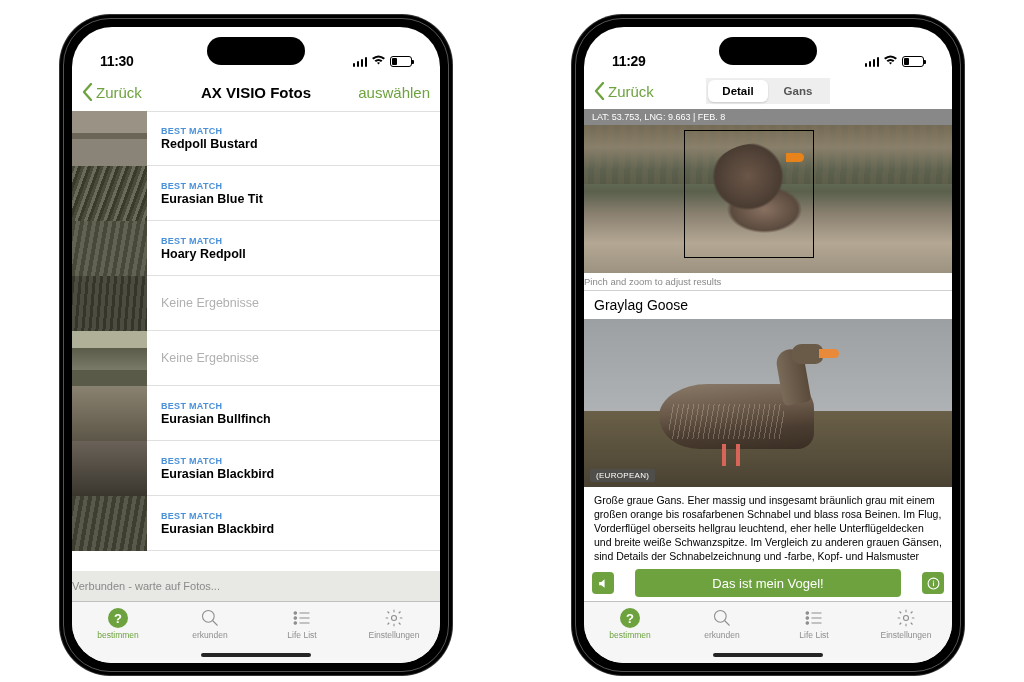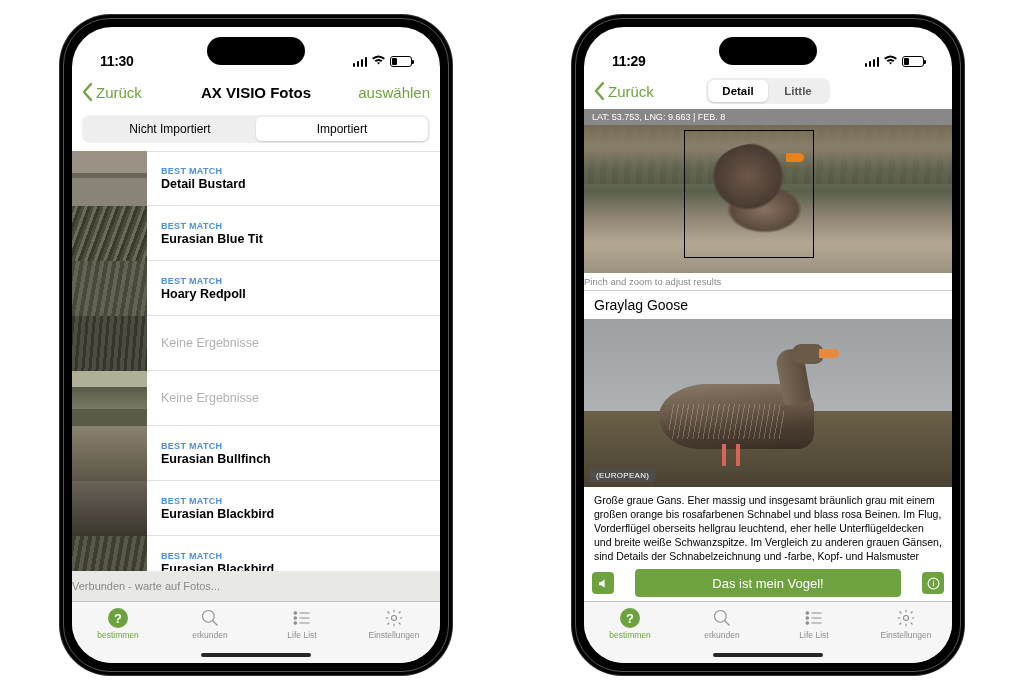--- a/index.html
+++ b/index.html
@@ -84,21 +84,21 @@
   position: relative;
 }
 .nav-back { display: flex; align-items: center; color: #6da23f; font-size: 15px; cursor: pointer; }
 .nav-back svg { width: 11px; height: 18px; margin-right: 3px; }
 .nav-title { font-weight: 600; font-size: 15px; position: absolute; left: 50%; transform: translateX(-50%); }
 .nav-action { color: #6da23f; font-size: 15px; }
 
 
 .segmented-wrap { padding: 4px 10px 8px; flex-shrink: 0; }
 .segmented {
-  display: flex; background: #eeeeef; border-radius: 8px; padding: 2px; height: 28px;
+  display: flex; background: #eeeeef; border-radius: 0; padding: 2px; height: 28px;
 }
 .segmented-item {
   flex: 1; display: flex; align-items: center; justify-content: center;
   font-size: 12px; border-radius: 6px; color: #000;
 }
 .segmented-item.active {
   background: #fff; box-shadow: 0 1px 2px rgba(0,0,0,0.15); font-weight: 500;
 }
 .segmented.small { width: 124px; margin: 0 auto; height: 26px; }
 .segmented.small .segmented-item { font-size: 11.5px; font-weight: 600; }
@@ -280,33 +280,27 @@
       <div class="nav-back">
         <svg viewBox="0 0 11 18">
             <path d="M9 1 L2 9 L9 17" stroke="#6da23f" stroke-width="2.3" fill="none" stroke-linecap="round" stroke-linejoin="round"></path>
           </svg>
         <span>Zurück</span>
       </div>
       <div class="nav-title">AX VISIO Fotos</div>
       <div class="nav-action">auswählen</div>
     </div>
 
-    <div class="segmented-wrap">
-      <div class="segmented">
-        <div class="segmented-item">Nicht Importiert</div>
-        <div class="segmented-item active">Importiert</div>
-      </div>
-    </div>
 
     <div class="list-container">
       <div class="list-item">
         <div class="thumb photo1"></div>
         <div class="item-text">
           <div class="best-match">BEST MATCH</div>
-          <div class="species-name">Detail Bustard</div>
+          <div class="species-name">Redpoll Bustard</div>
         </div>
       </div>
       <div class="list-item">
         <div class="thumb photo2"></div>
         <div class="item-text">
           <div class="best-match">BEST MATCH</div>
           <div class="species-name">Eurasian Blue Tit</div>
         </div>
       </div>
       <div class="list-item">
@@ -424,21 +418,21 @@
     <div class="nav-header2">
       <div class="nav-back">
         <svg viewBox="0 0 11 18">
             <path d="M9 1 L2 9 L9 17" stroke="#6da23f" stroke-width="2.3" fill="none" stroke-linecap="round" stroke-linejoin="round"></path>
           </svg>
         <span>Zurück</span>
       </div>
       <div class="segmented-center">
         <div class="segmented small">
           <div class="segmented-item active">Detail</div>
-          <div class="segmented-item">Little</div>
+          <div class="segmented-item">Gans</div>
         </div>
       </div>
     </div>
 
     <div class="coord-bar">LAT: 53.753, LNG: 9.663  |  FEB. 8</div>
 
     <div class="photo-viewer">
       <div class="goose-blob"></div>
       <div class="goose-beak"></div>
       <div class="focus-box"></div>

